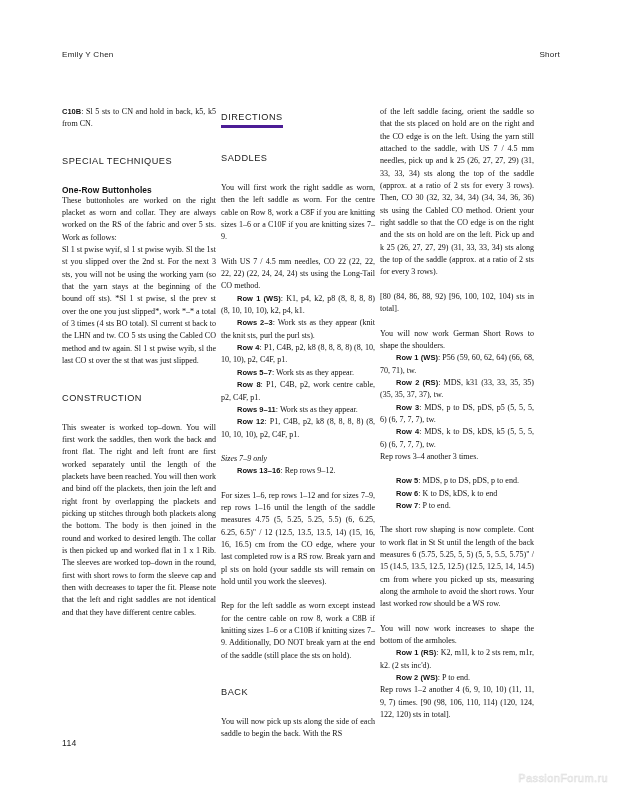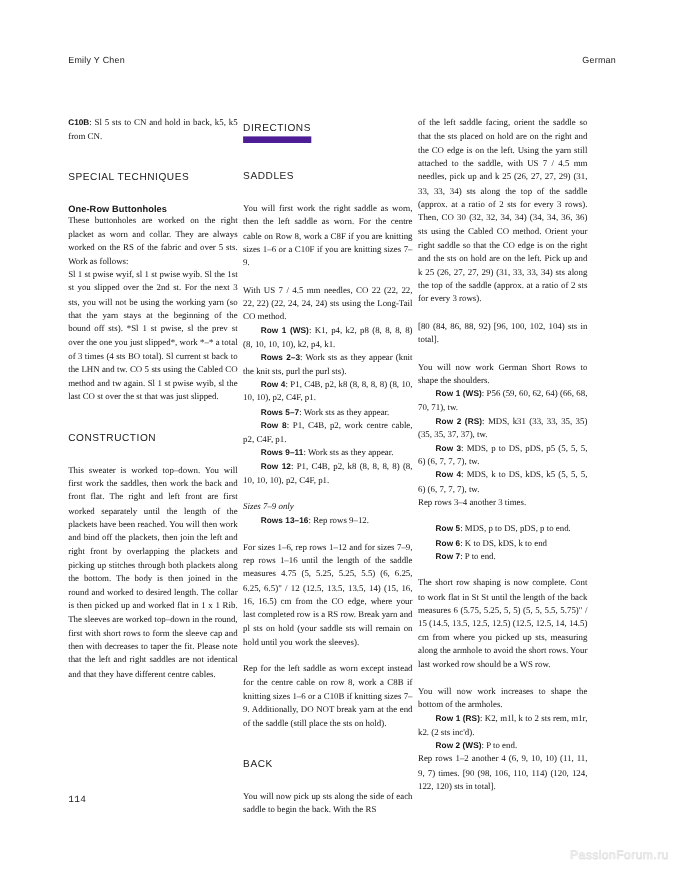--- a/index.html
+++ b/index.html
@@ -73,21 +73,21 @@
     margin: 0;
     font-family: "Liberation Sans", sans-serif;
     font-weight: 400;
     font-size: 9.2px;
     letter-spacing: 0.5px;
     color: #1b1b1b;
   }
   h2.section.underlined {
     display: inline-block;
     padding-bottom: 3px;
-    border-bottom: 6px solid #4c1d95;
+    border-bottom: 3px solid #4c1d95;
     text-align: center;
   }
 
   h3.subsection {
     margin: 0;
     font-family: "Liberation Sans", sans-serif;
     font-weight: bold;
     font-size: 8.4px;
     letter-spacing: 0.1px;
     color: #111111;
@@ -104,22 +104,22 @@
     font-family: "Liberation Sans", sans-serif;
     font-weight: bold;
     font-size: 7.5px;
   }
   .ital { font-style: italic; }
 
   
   .page-number {
     position: absolute;
     left: 62px;
-    top: 722px;
-    font-family: Liberation Mono, monospace;
+    top: 738px;
+    font-family: Liberation Sans, sans-serif;
     font-size: 8.6px;
     letter-spacing: 0.3px;
     color: #1b1b1b;
     text-align: center;
   }
   .watermark {
     position: absolute;
     right: 14px;
     top: 772px;
     font-family: "Liberation Sans", sans-serif;
@@ -132,21 +132,21 @@
     user-select: none;
   }
 </style>
 </head>
 <body>
 
 <div class="page">
 
   <div class="running-head">
     <span>Emily Y Chen</span>
-    <span>German</span>
+    <span>Short</span>
   </div>
 
   <div class="columns">
 
     <div class="col">
 
       <p class="body"><span class="term">C10B</span><span>: Sl 5 sts to CN and hold in back, k5, k5 from CN.</span></p>
 
       <div class="gap-lg"></div>
 

